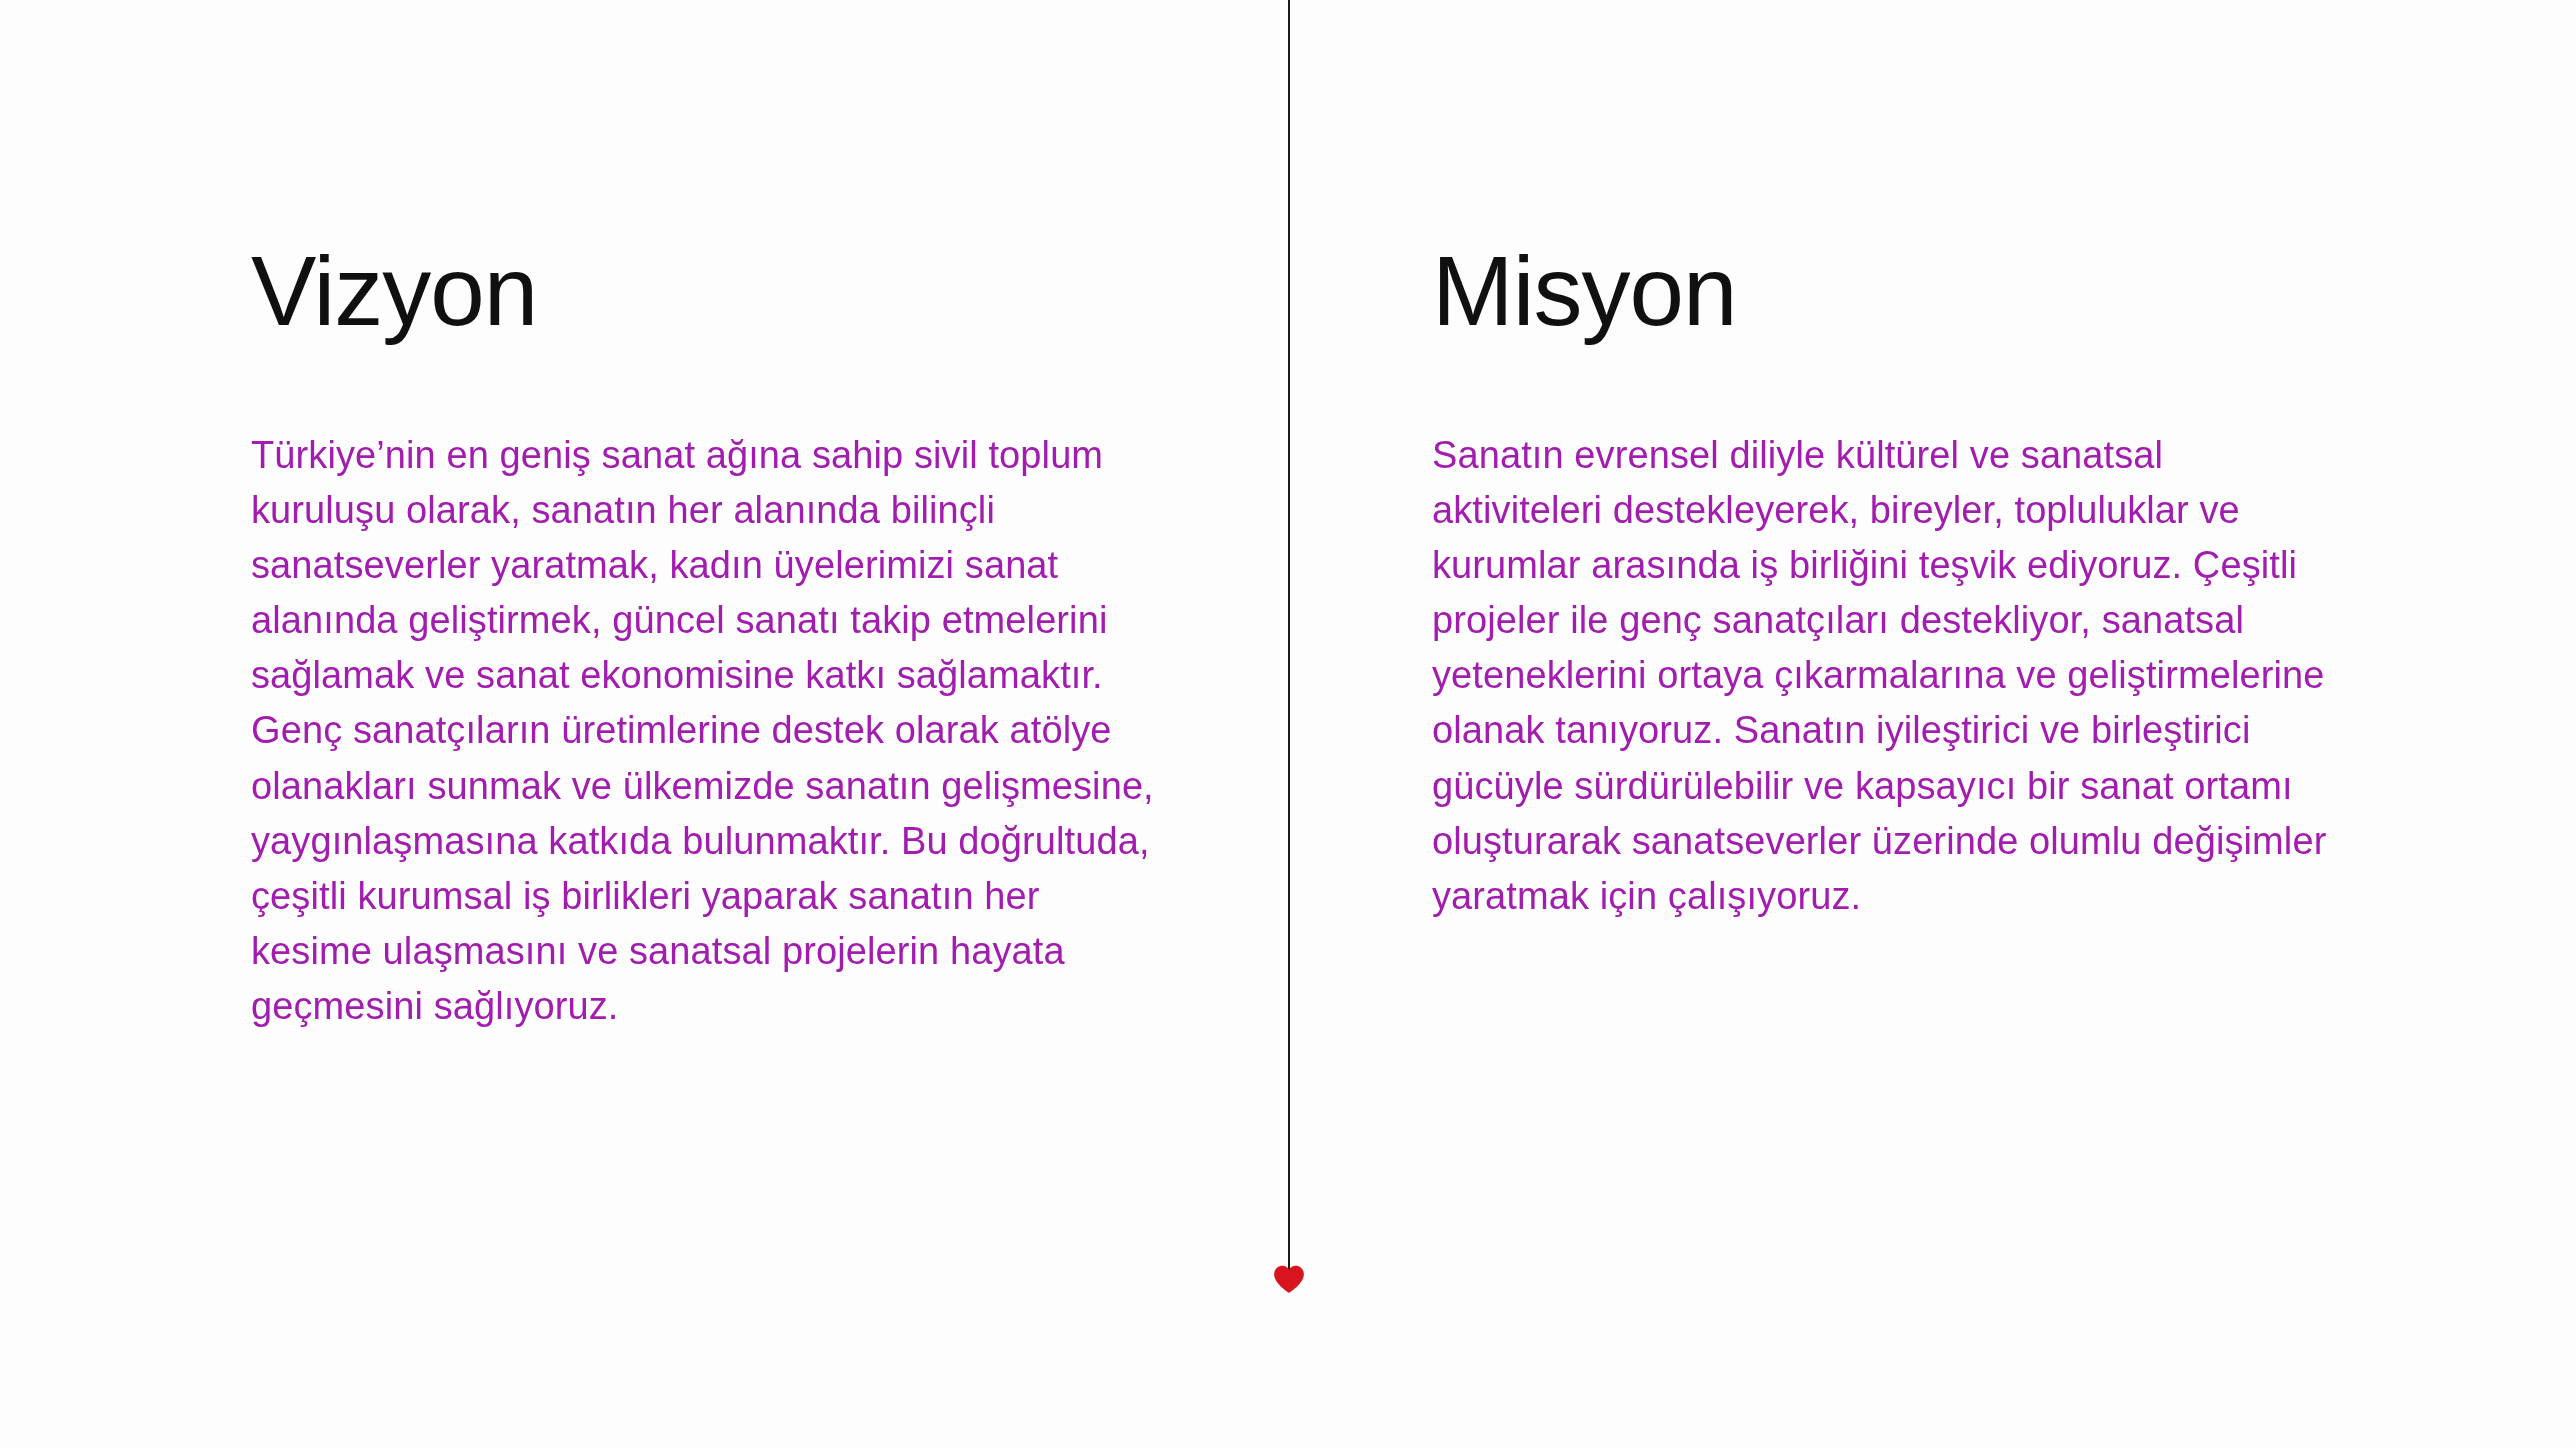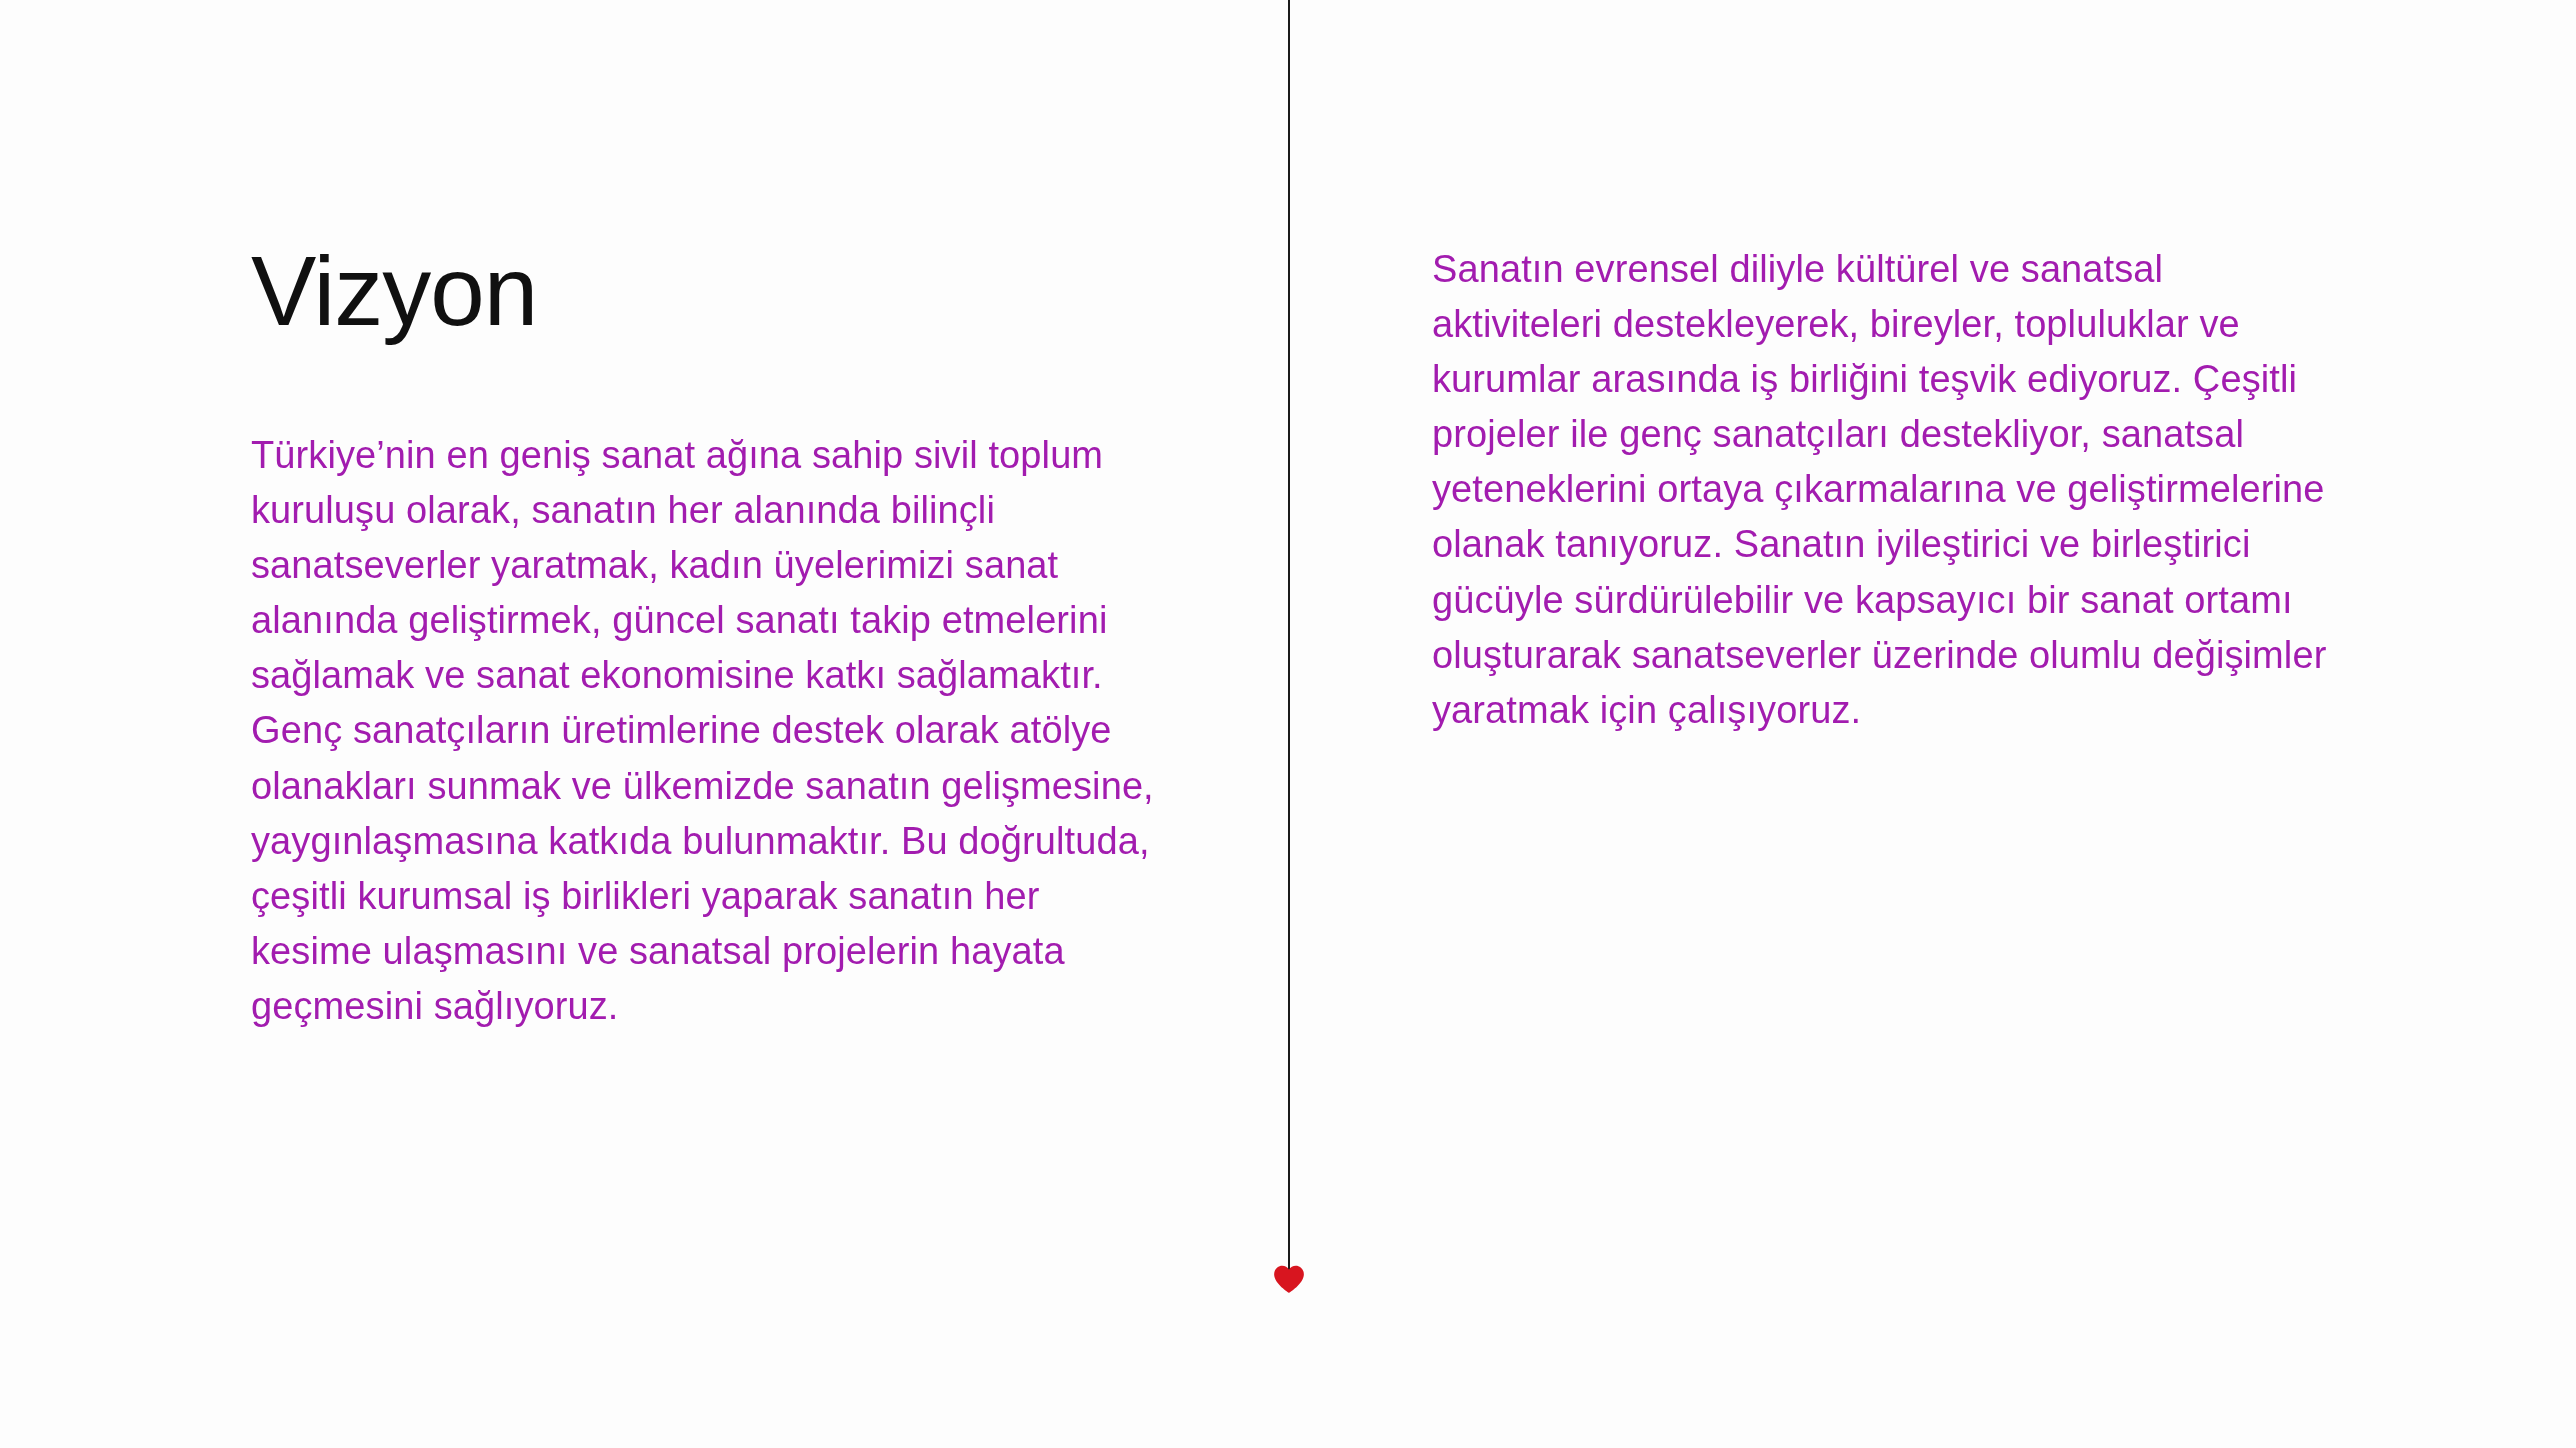--- a/index.html
+++ b/index.html
@@ -88,17 +88,18 @@
       <path d="M16 29 C16 29 2 20.5 2 11.5 C2 6.8 5.6 3.5 9.6 3.5 C12.3 3.5 14.7 5 16 7.2 C17.3 5 19.7 3.5 22.4 3.5 C26.4 3.5 30 6.8 30 11.5 C30 20.5 16 29 16 29 Z" fill="#d8151f"></path>
     </svg>
   </div>
 
   <div class="column col-left">
     <h1 class="col-title">Vizyon</h1>
     <p class="col-body">Türkiye’nin en geniş sanat ağına sahip sivil toplum kuruluşu olarak, sanatın her alanında bilinçli sanatseverler yaratmak, kadın üyelerimizi sanat alanında geliştirmek, güncel sanatı takip etmelerini sağlamak ve sanat ekonomisine katkı sağlamaktır. Genç sanatçıların üretimlerine destek olarak atölye olanakları sunmak ve ülkemizde sanatın gelişmesine, yaygınlaşmasına katkıda bulunmaktır. Bu doğrultuda, çeşitli kurumsal iş birlikleri yaparak sanatın her kesime ulaşmasını ve sanatsal projelerin hayata geçmesini sağlıyoruz.</p>
   </div>
 
   <div class="column col-right">
+    <h1 class="col-title">Misyon</h1>
     <p class="col-body">Sanatın evrensel diliyle kültürel ve sanatsal aktiviteleri destekleyerek, bireyler, topluluklar ve kurumlar arasında iş birliğini teşvik ediyoruz. Çeşitli projeler ile genç sanatçıları destekliyor, sanatsal yeteneklerini ortaya çıkarmalarına ve geliştirmelerine olanak tanıyoruz. Sanatın iyileştirici ve birleştirici gücüyle sürdürülebilir ve kapsayıcı bir sanat ortamı oluşturarak sanatseverler üzerinde olumlu değişimler yaratmak için çalışıyoruz.</p>
   </div>
 
 </div>
 
 
 </body></html>

